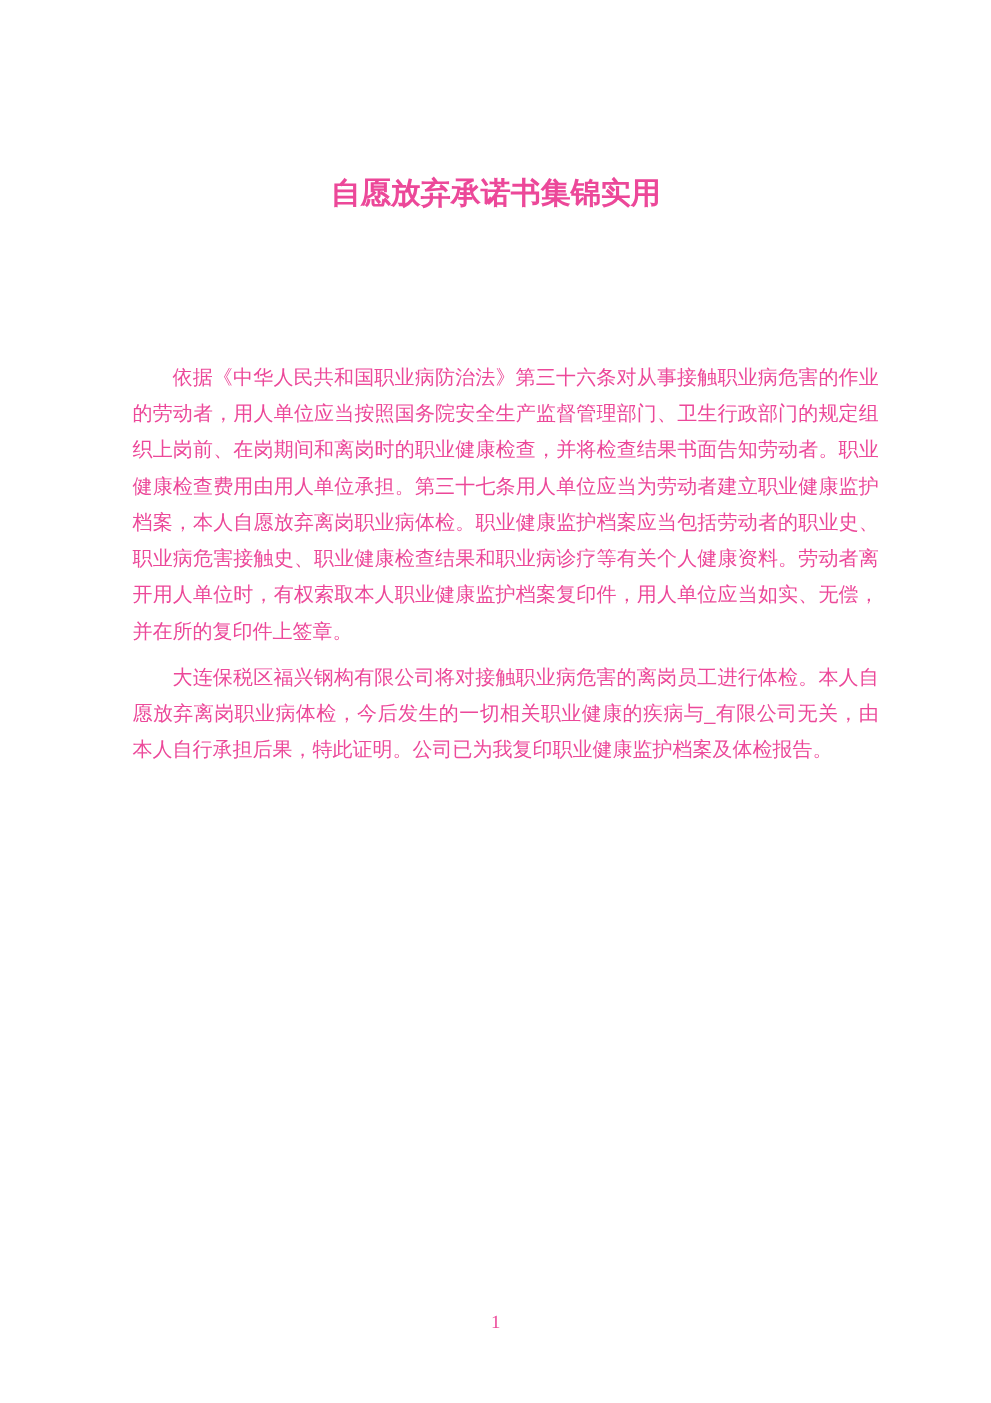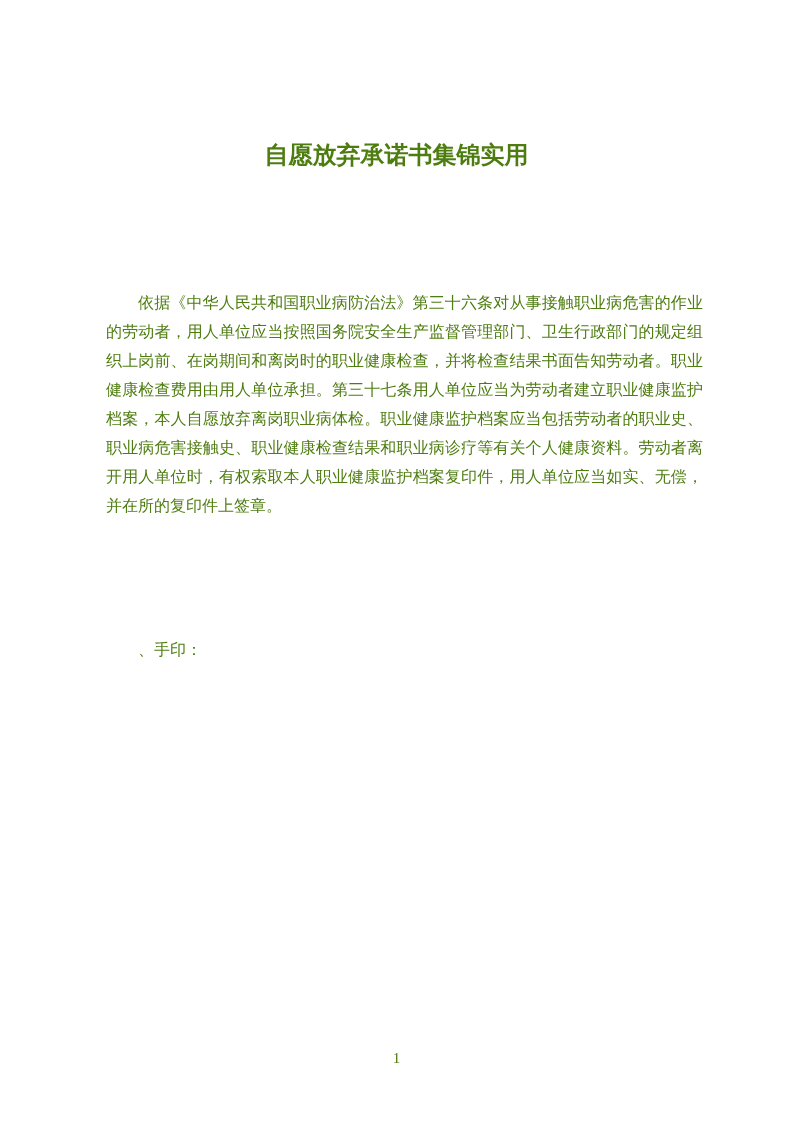--- a/index.html
+++ b/index.html
@@ -5,21 +5,21 @@
   html, body {
     margin: 0;
     padding: 0;
     background: #ffffff;
   }
   .page {
     position: relative;
     width: 793px;
     height: 1122px;
     background: #ffffff;
-    color: #4d7c0f;
+    color: #ec4899;
     font-family: "Liberation Sans", sans-serif;
     overflow: hidden;
   }
   .doc-title {
     position: absolute;
     top: 139px;
     left: 0;
     width: 793px;
     margin: 0;
     text-align: center;
@@ -66,19 +66,19 @@
 </style>
 </head>
 <body>
 
 <div class="page">
 
   <h1 class="doc-title">自愿放弃承诺书集锦实用</h1>
 
   <p class="para para-legal">依据《中华人民共和国职业病防治法》第三十六条对从事接触职业病危害的作业的劳动者，用人单位应当按照国务院安全生产监督管理部门、卫生行政部门的规定组织上岗前、在岗期间和离岗时的职业健康检查，并将检查结果书面告知劳动者。职业健康检查费用由用人单位承担。第三十七条用人单位应当为劳动者建立职业健康监护档案，本人自愿放弃离岗职业病体检。职业健康监护档案应当包括劳动者的职业史、职业病危害接触史、职业健康检查结果和职业病诊疗等有关个人健康资料。劳动者离开用人单位时，有权索取本人职业健康监护档案复印件，用人单位应当如实、无偿，并在所的复印件上签章。</p>
 
+  <p class="para para-declaration">大连保税区福兴钢构有限公司将对接触职业病危害的离岗员工进行体检。本人自愿放弃离岗职业病体检，今后发生的一切相关职业健康的疾病与_有限公司无关，由本人自行承担后果，特此证明。公司已为我复印职业健康监护档案及体检报告。</p>
 
-  <p class="single-line line-handprint">、手印：</p>
 
 
   <div class="page-footer">1</div>
 
 </div>
 
 </body></html>

